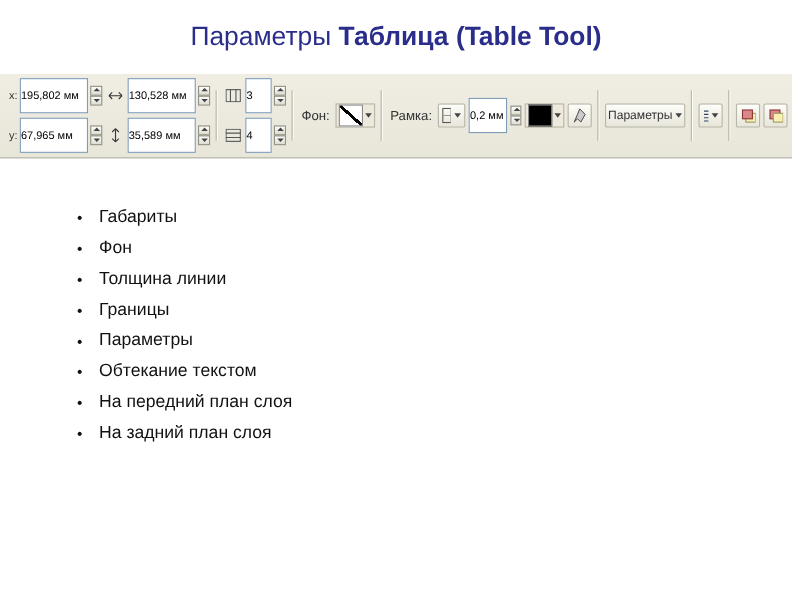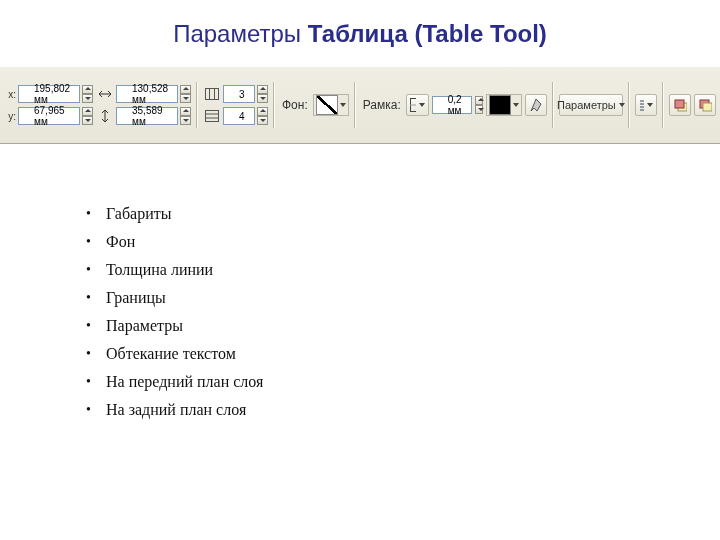--- a/index.html
+++ b/index.html
@@ -41,24 +41,24 @@
     border-right: 1px solid #fdfcf7;
     margin: 0 2px;
   }
   .col { display: flex; flex-direction: column; gap: 4px; }
   .row { display: flex; align-items: center; gap: 2px; }
 
   .lbl { font-size: 10px; width: 12px; text-align: right; color: #333; }
   .biglbl { font-size: 12px; color: #333; margin: 0 2px; }
 
   .inp {
-    height: 18px;
+    height: 32px;
     background: #fff;
     border: 1px solid #7f9db9;
-    padding: 0 15px;
+    padding: 0 0;
     font-size: 10px;
     display: flex;
     align-items: center;
   }
   .inp.w60 { width: 62px; }
   .inp.w24 { width: 24px; }
   .inp.w36 { width: 40px; }
 
   .spin {
     display: flex;
@@ -132,21 +132,21 @@
   .drop .caret { margin-left:2px; width:0;height:0;
     border-left:3px solid transparent;border-right:3px solid transparent;border-top:4px solid #444;}
 
   
   .list {
     padding: 40px 0 0 70px;
     font-family: Arial, sans-serif;
     font-size: 16px;
     color: #111;
   }
-  .list ul { list-style: none; margin:16px; padding:0;font-family:Liberation Serif, serif;}
+  .list ul { list-style: none; margin:0; padding:0;}
   .list li { position: relative; padding-left: 20px; line-height: 28px;}
   .list li::before {
     content:"•";
     position:absolute; left:0; top:0;
     font-size: 14px; color:#111;
   }
 
   svg { display:block; }
 </style>
 </head>

